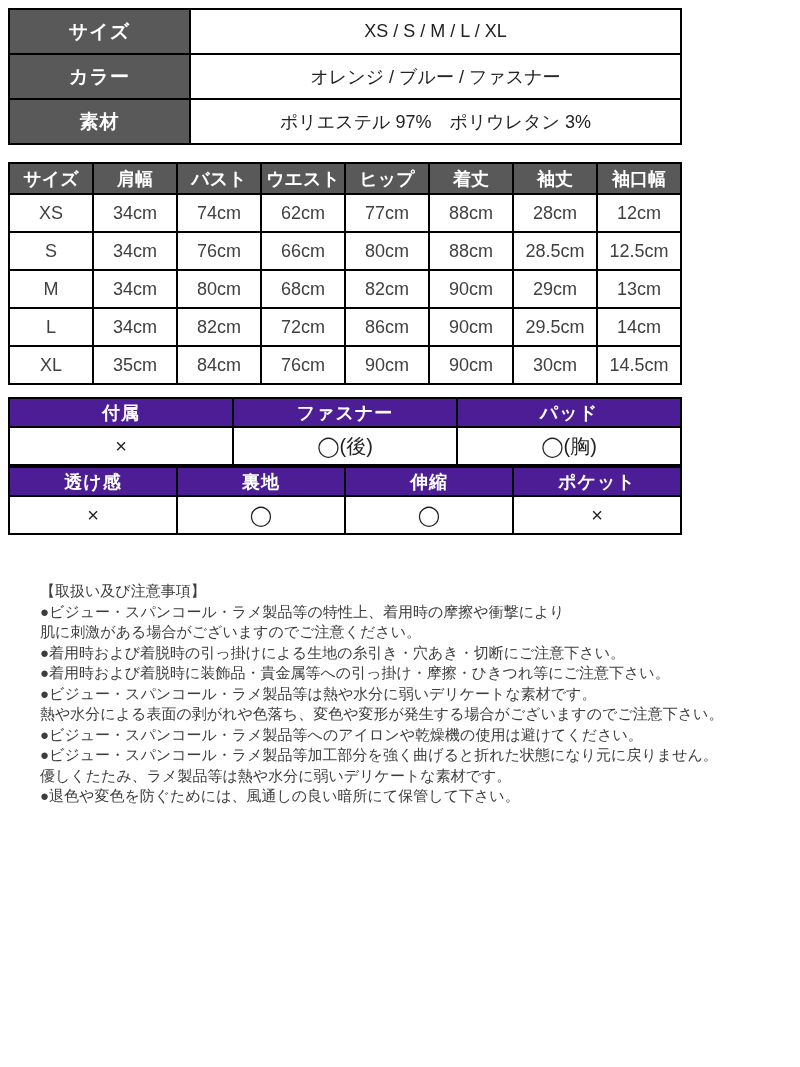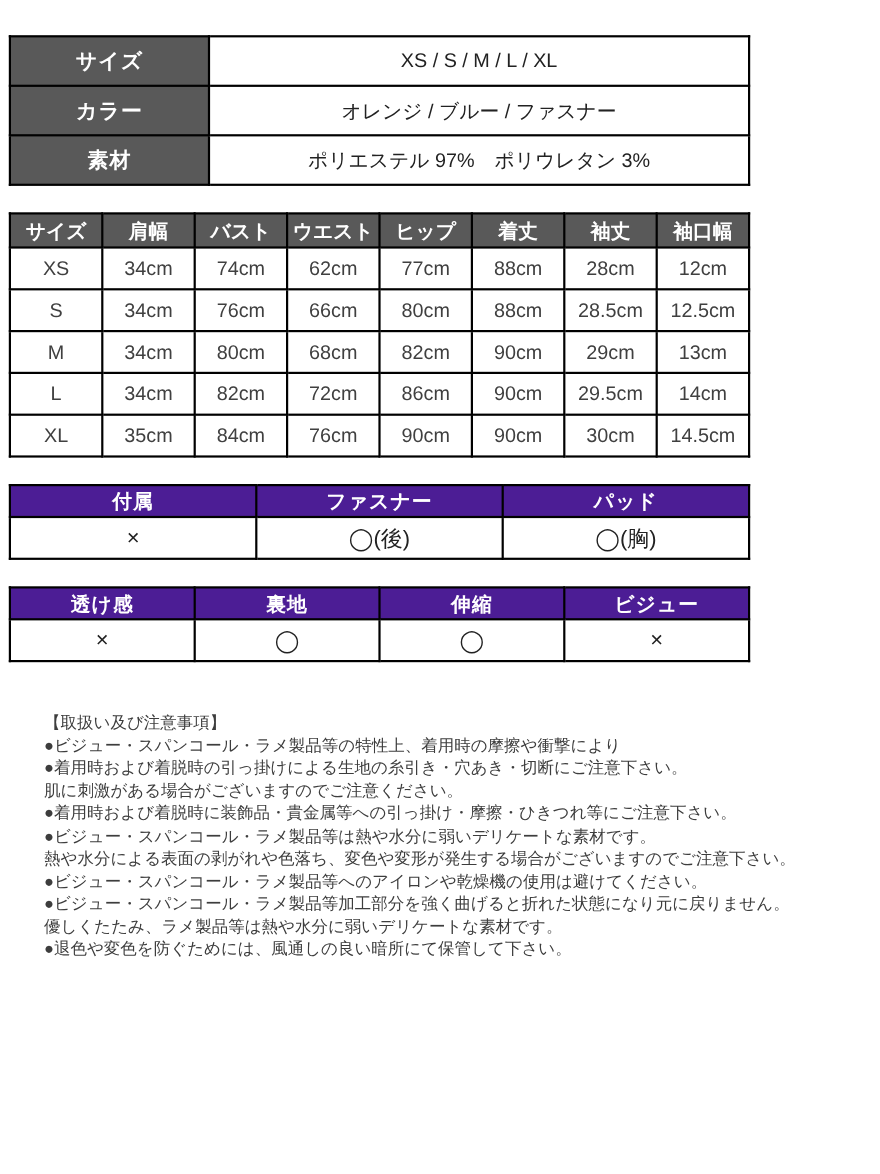--- a/index.html
+++ b/index.html
@@ -4,21 +4,21 @@
 <style>
   * { box-sizing: border-box; }
   html, body { margin: 0; padding: 0; }
   body {
     width: 800px; height: 1067px; background: #ffffff;
     font-family: "Liberation Sans", sans-serif;
     color: #333333;
   }
   .page { padding: 8px; }
 
-  table { border-collapse: collapse; width: 674px; table-layout: fixed; margin-top: 24px; }
+  table { border-collapse: collapse; width: 674px; table-layout: fixed; }
   td, th { border: 2px solid #000000; text-align: center; vertical-align: middle; padding: 0; }
 
   
   .spec-table { margin-bottom: 17px; }
   .spec-table th {
     width: 181px; height: 45px; background: #595959; color: #ffffff;
     font-size: 19px; font-weight: bold; letter-spacing: 1px;
   }
   .spec-table td { height: 45px; font-size: 18px; color: #222222; }
 
@@ -149,38 +149,38 @@
       </tr>
     </tbody>
   </table>
 
   <table class="feat-table">
     <thead>
       <tr>
         <th>透け感</th>
         <th>裏地</th>
         <th>伸縮</th>
-        <th>ビジュー</th>
+        <th>ポケット</th>
       </tr>
     </thead>
     <tbody>
       <tr>
         <td>×</td>
         <td>◯</td>
         <td>◯</td>
         <td>×</td>
       </tr>
     </tbody>
   </table>
 
   <div class="notes">
     <div>【取扱い及び注意事項】</div>
     <div>●ビジュー・スパンコール・ラメ製品等の特性上、着用時の摩擦や衝撃により</div>
+    <div>肌に刺激がある場合がございますのでご注意ください。</div>
     <div>●着用時および着脱時の引っ掛けによる生地の糸引き・穴あき・切断にご注意下さい。</div>
-    <div>肌に刺激がある場合がございますのでご注意ください。</div>
     <div>●着用時および着脱時に装飾品・貴金属等への引っ掛け・摩擦・ひきつれ等にご注意下さい。</div>
     <div>●ビジュー・スパンコール・ラメ製品等は熱や水分に弱いデリケートな素材です。</div>
     <div>熱や水分による表面の剥がれや色落ち、変色や変形が発生する場合がございますのでご注意下さい。</div>
     <div>●ビジュー・スパンコール・ラメ製品等へのアイロンや乾燥機の使用は避けてください。</div>
     <div>●ビジュー・スパンコール・ラメ製品等加工部分を強く曲げると折れた状態になり元に戻りません。</div>
     <div>優しくたたみ、ラメ製品等は熱や水分に弱いデリケートな素材です。</div>
     <div>●退色や変色を防ぐためには、風通しの良い暗所にて保管して下さい。</div>
   </div>
 
 </div>

